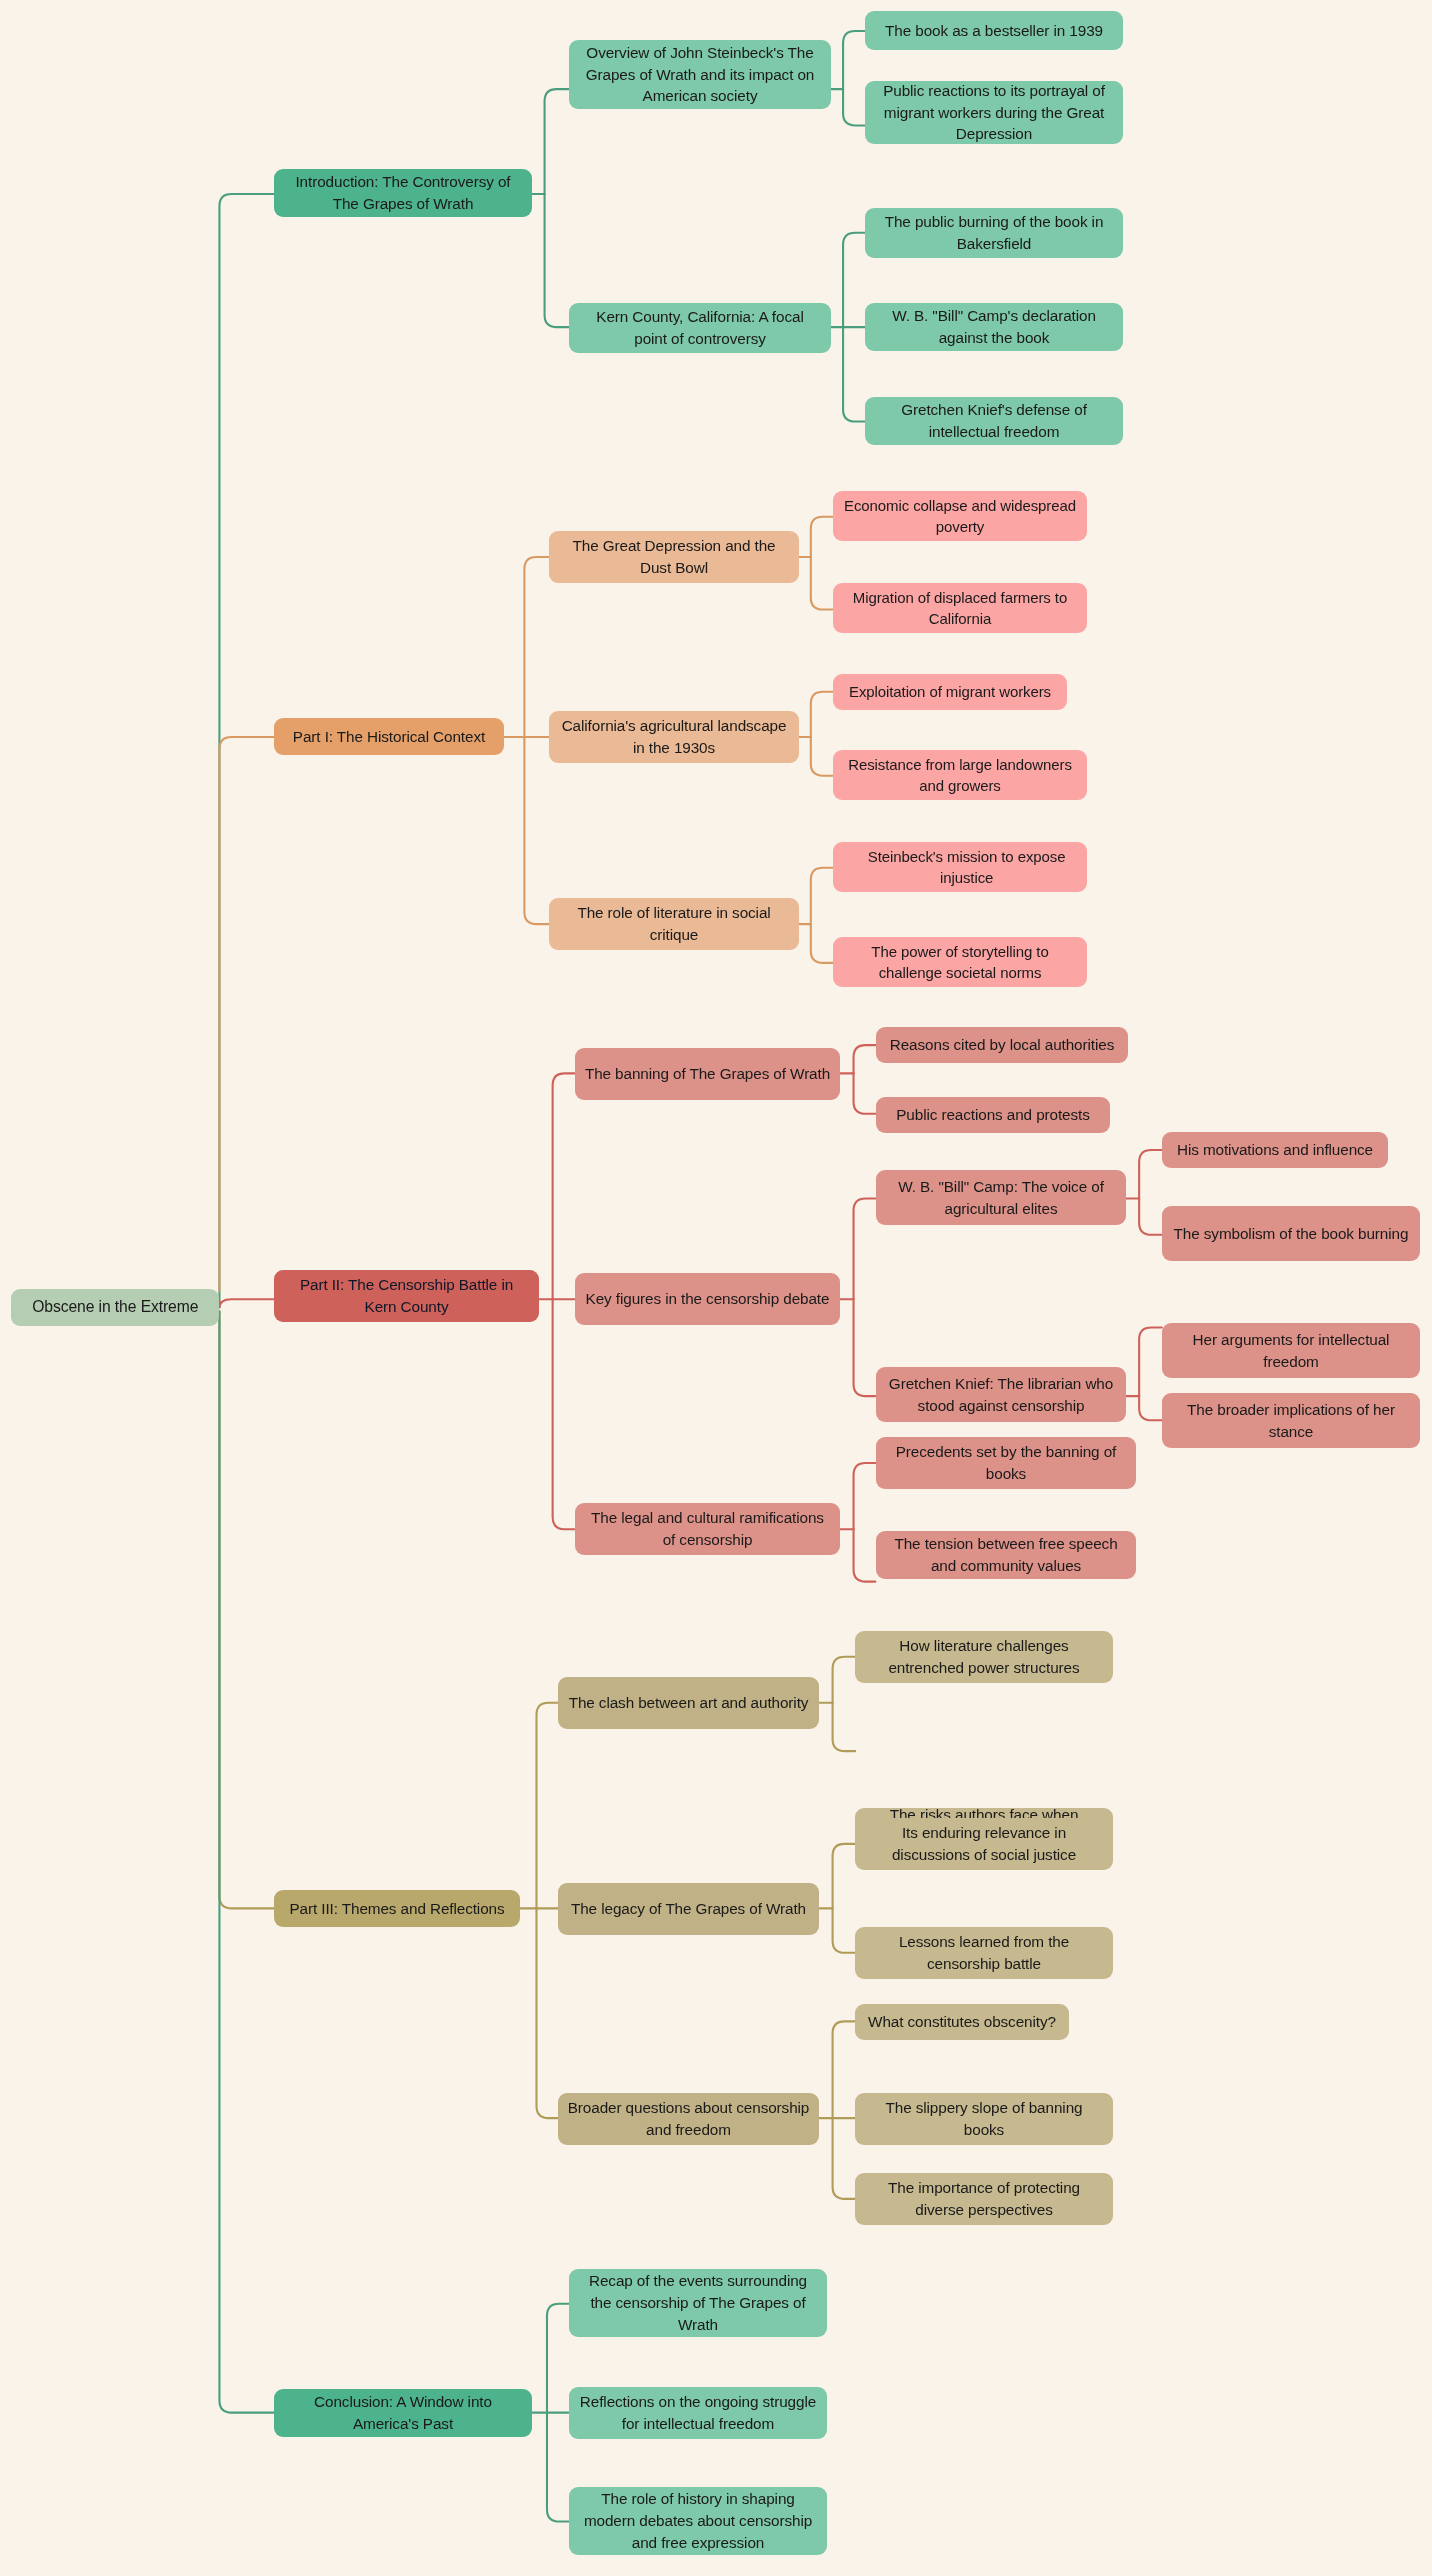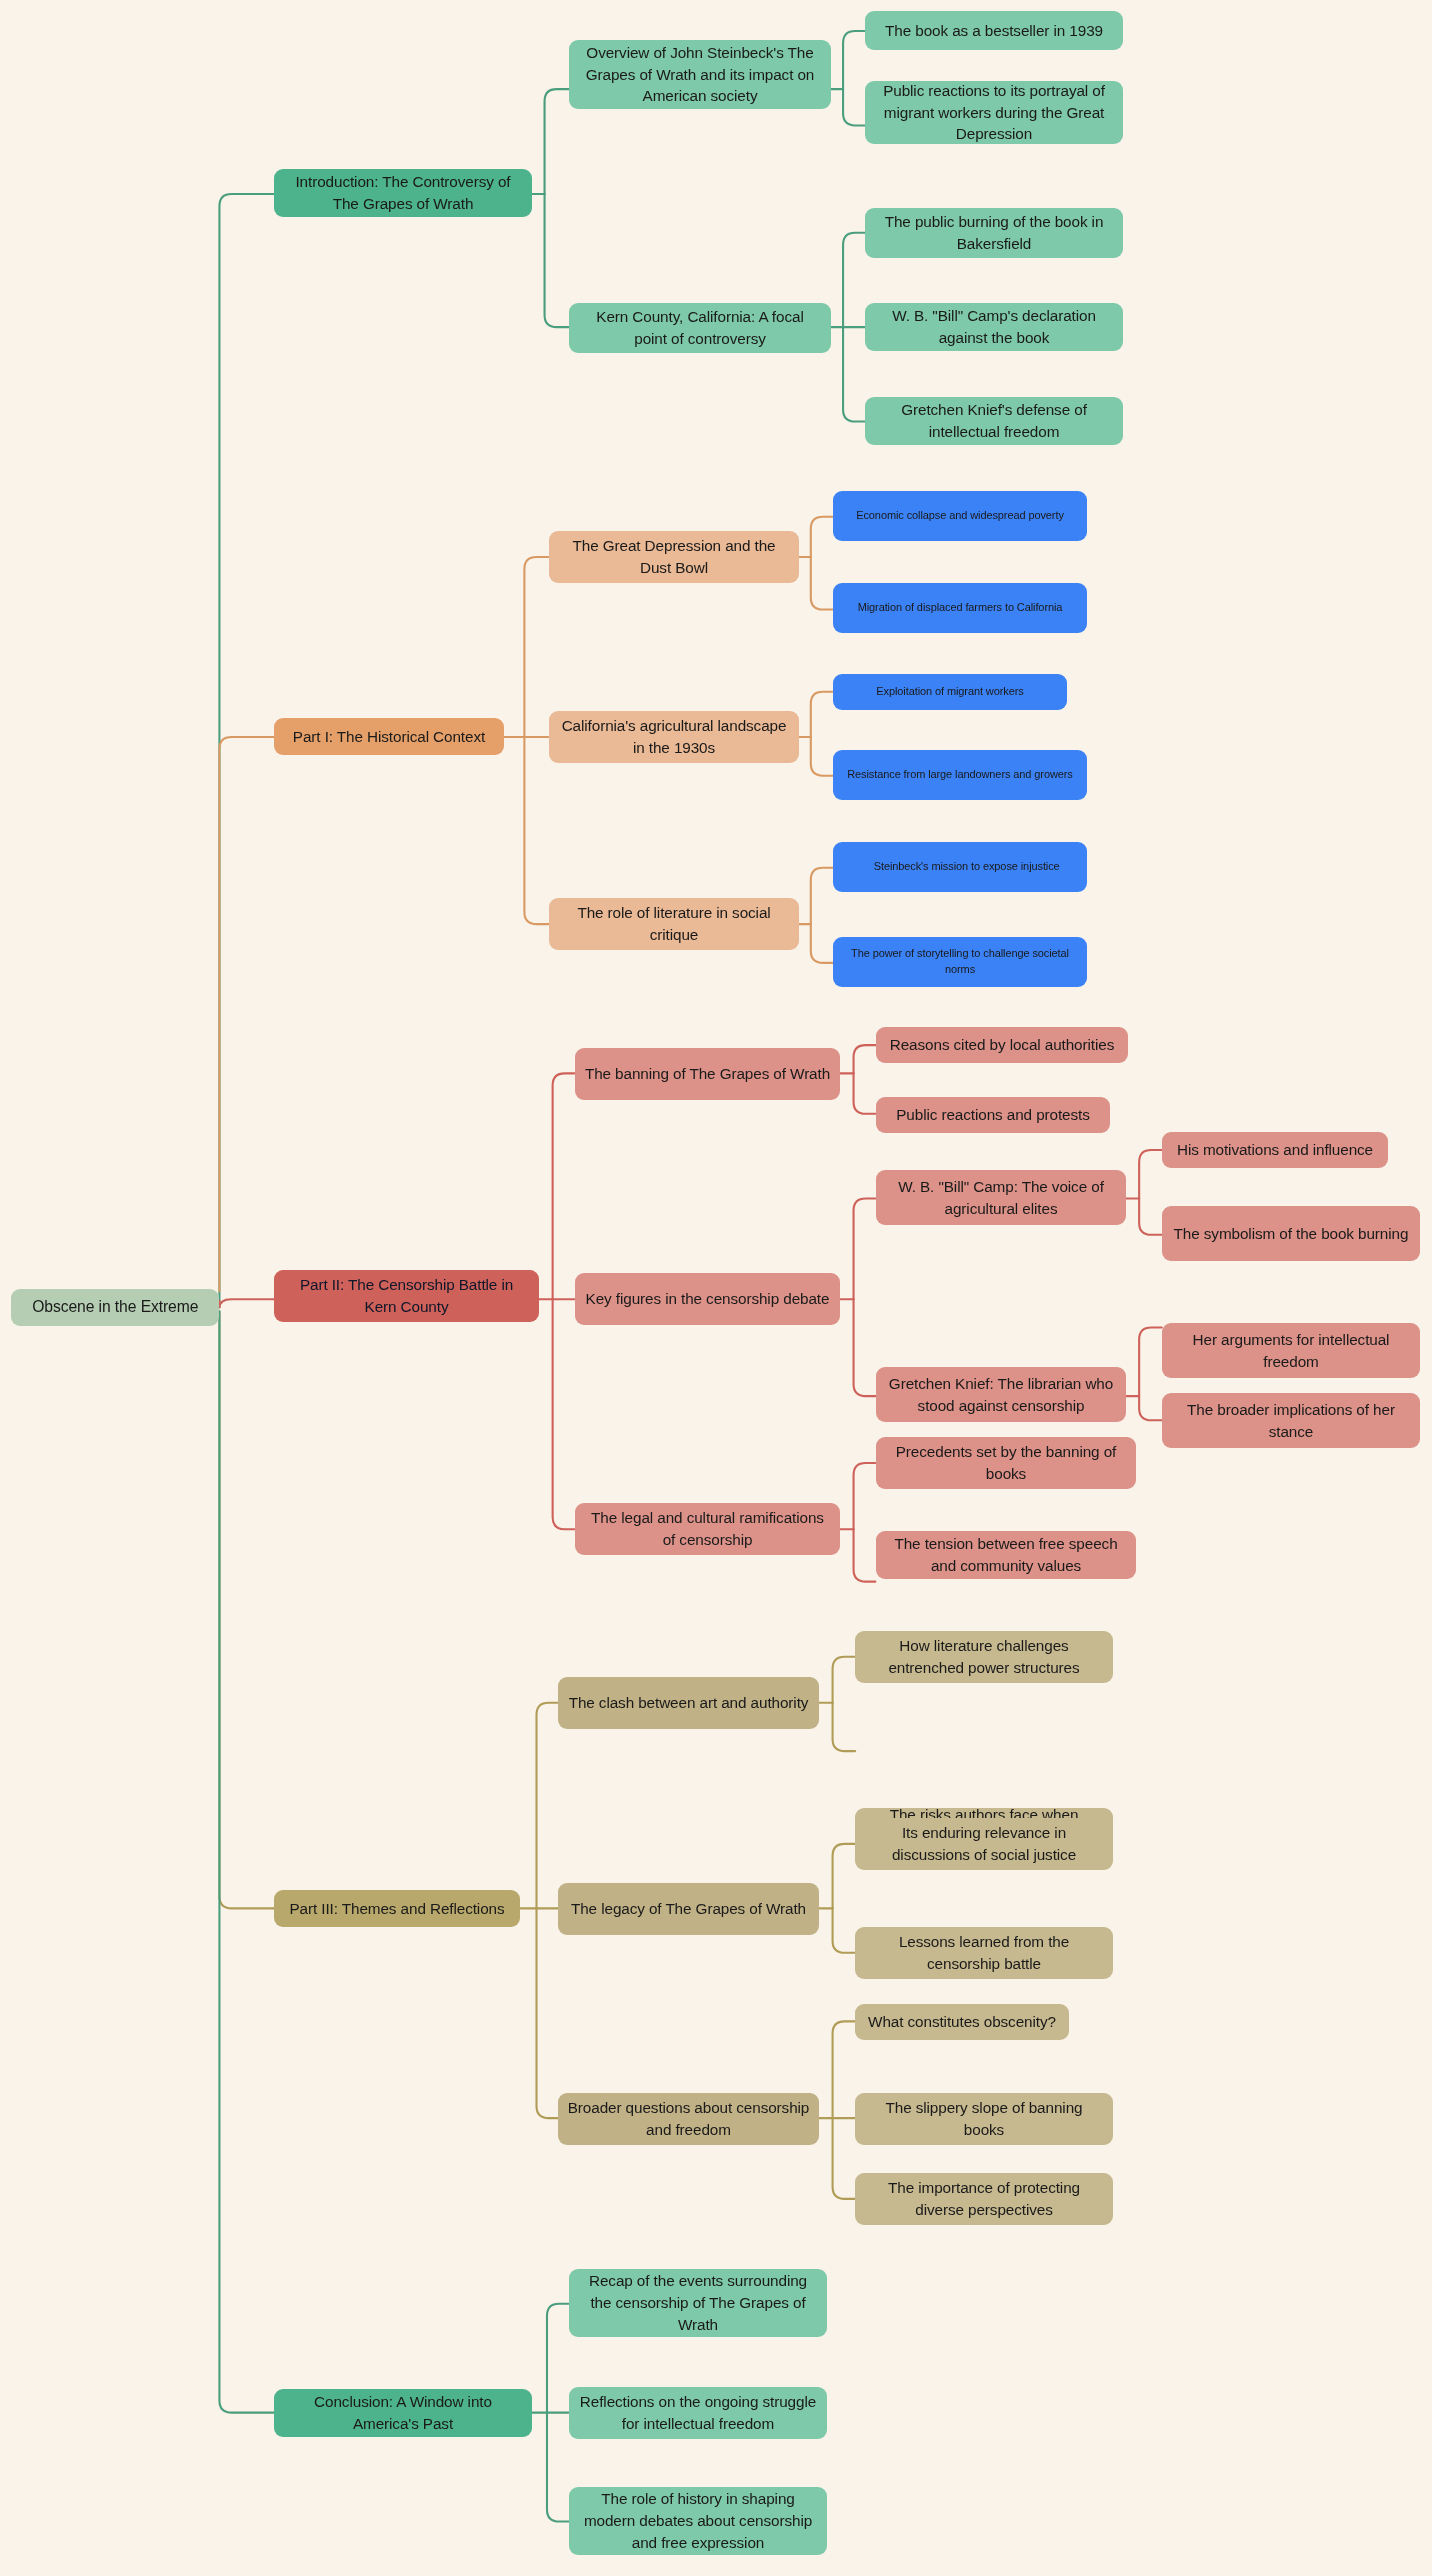--- a/index.html
+++ b/index.html
@@ -50,21 +50,21 @@
   }
 
   
   .lvl1-green  { background: #4db38c; font-size: 15.3px; }
   .lvl2-green  { background: #7ec9a9; font-size: 15.3px; }
   .lvl3-green  { background: #7ec9a9; font-size: 15.3px; }
 
   
   .lvl1-orange { background: #e5a06a; font-size: 15.3px; }
   .lvl2-orange { background: #eab995; font-size: 15.3px; }
-  .lvl3-orange { background: #3b82f6; font-size: 11px; }
+  .lvl3-orange { background: #fca5a5; font-size: 15px; }
 
   
   .lvl1-red    { background: #ce6159; font-size: 15.3px; color: #0f172a; }
   .lvl2-red    { background: #dc9289; font-size: 15.3px; }
   .lvl3-red    { background: #dc9289; font-size: 15.3px; }
 
   
   .lvl1-khaki  { background: #b8a86b; font-size: 15.3px; }
   .lvl2-khaki  { background: #c0b286; font-size: 15.3px; }
   .lvl3-khaki  { background: #c6b98f; font-size: 15.3px; }

